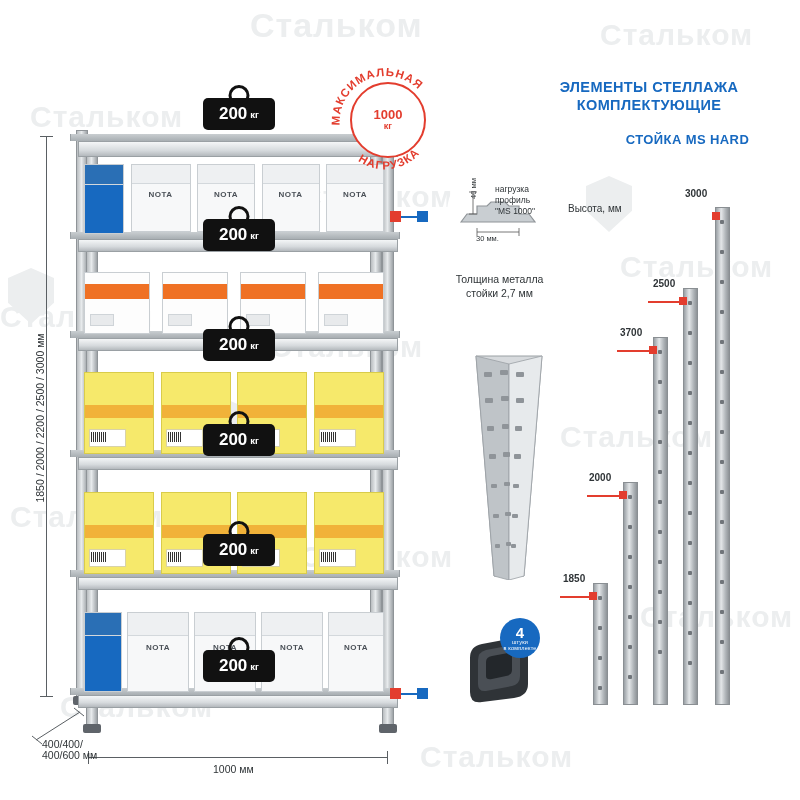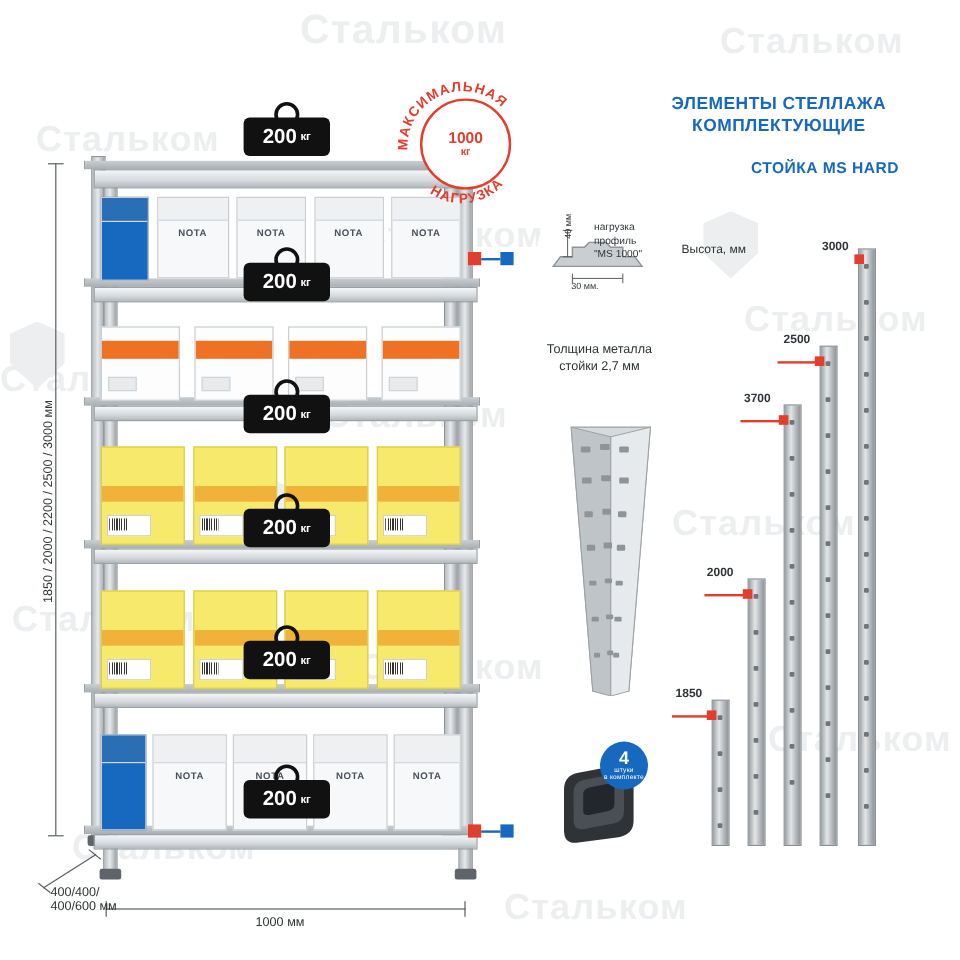--- a/index.html
+++ b/index.html
@@ -159,21 +159,21 @@
     position:absolute;left:48px;top:22px;font-size:8.5px;color:#2f3437;line-height:11px;
   }
   #profile .dim40v{
     position:absolute;left:16px;top:22px;font-size:7.5px;color:#2f3437;
     transform:rotate(-90deg);transform-origin:center;
   }
   #profile .dim40h{
     position:absolute;left:29px;top:72px;font-size:7.5px;color:#2f3437;
   }
   .caption{
-    position:absolute;z-index:5;text-align:center;font-size:10.5px;color:#2f3437;line-height:14px;margin-top:12px;
+    position:absolute;z-index:5;text-align:center;font-size:10.5px;color:#2f3437;line-height:14px;
   }
 
   
   #postpiece{position:absolute;left:470px;top:350px;width:78px;height:230px;z-index:4;}
 
   
   #plasticfoot{position:absolute;left:452px;top:618px;width:96px;height:96px;z-index:4;}
   #qty{
     position:absolute;left:500px;top:618px;width:40px;height:40px;border-radius:50%;
     background:#1769c0;color:#fff;display:flex;flex-direction:column;
@@ -578,21 +578,21 @@
     </div>
 
     <div class="tallpost" style="left:33px;top:398px;height:122px;">
       <div class="hole" style="top:12px;"></div>
         <div class="hole" style="top:42px;"></div>
         <div class="hole" style="top:72px;"></div>
       <div class="hole" style="top:102px;"></div>
     </div>
   </div>
 
-  <div class="plabel" style="left:685px;top:200px;">3000</div>
+  <div class="plabel" style="left:685px;top:188px;">3000</div>
   <div class="psq" style="left:712px;top:212px;"></div>
 
   <div class="plabel" style="left:653px;top:278px;">2500</div>
   <div class="ptick" style="left:648px;top:301px;width:34px;"></div>
   <div class="psq" style="left:679px;top:297px;"></div>
 
   <div class="plabel" style="left:620px;top:327px;">3700</div>
   <div class="ptick" style="left:617px;top:350px;width:34px;"></div>
   <div class="psq" style="left:649px;top:346px;"></div>
 

